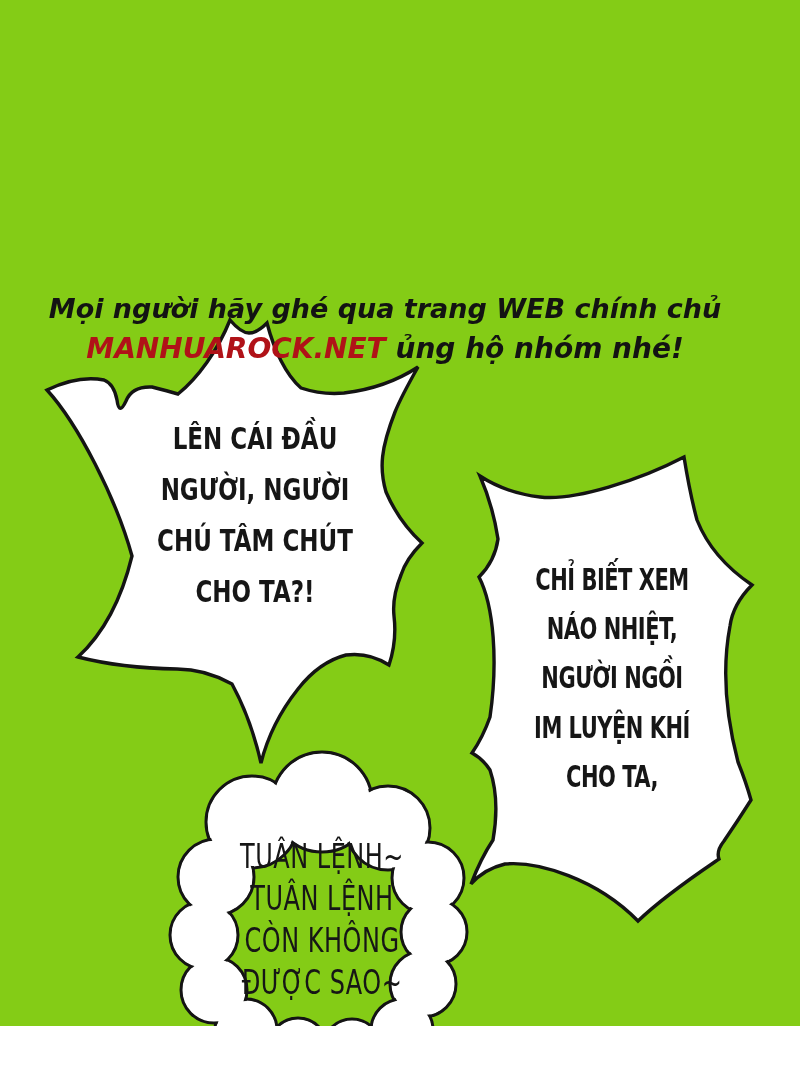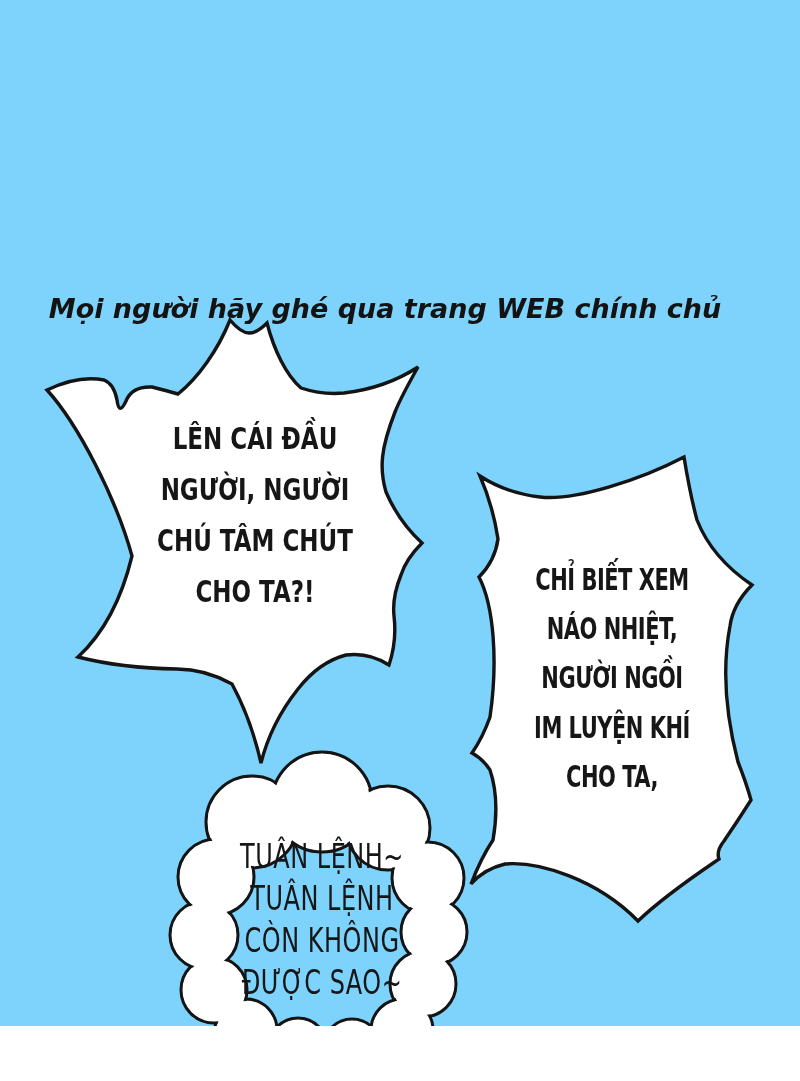--- a/index.html
+++ b/index.html
@@ -1,19 +1,19 @@
 <!DOCTYPE html>
 <html><head>
 <meta charset="utf-8">
 <style>
   html,body{margin:0;padding:0;background:#ffffff;}
   #page{
     position:relative;
     width:800px;height:1026px;
-    background:#7dd3fc;
+    background:#84cc16;
     overflow:hidden;
     font-family:"DejaVu Sans",sans-serif;
   }
   #bubble-art{position:absolute;left:0;top:0;z-index:1;}
   .bubble-outline{fill:#ffffff;stroke:#141414;stroke-width:3.4;stroke-linejoin:miter;}
   .cloud-stroke{fill:#ffffff;stroke:#141414;stroke-width:3;}
   .cloud-fill{fill:#ffffff;stroke:none;}
 
   .credit{
     position:absolute;left:0;top:289px;width:800px;z-index:3;
@@ -136,20 +136,21 @@
         <circle class="cloud-fill" cx="246" cy="1030" r="29"></circle>
         <circle class="cloud-fill" cx="214" cy="990" r="31"></circle>
         <circle class="cloud-fill" cx="204" cy="935" r="32"></circle>
         <circle class="cloud-fill" cx="216" cy="877" r="36"></circle>
       </g>
     </g>
   </svg>
 
   <div class="credit">
     <div class="credit-line1">Mọi người hãy ghé qua trang WEB chính chủ</div>
+    <div class="credit-line2"><span class="credit-site">MANHUAROCK.NET</span><span> ủng hộ nhóm nhé!</span></div>
   </div>
 
   <div class="speech" id="left-shout-text">
     <span class="line">LÊN CÁI ĐẦU</span>
     <span class="line">NGƯỜI, NGƯỜI</span>
     <span class="line">CHÚ TÂM CHÚT</span>
     <span class="line">CHO TA?!</span>
   </div>
 
   <div class="speech" id="right-shout-text">

